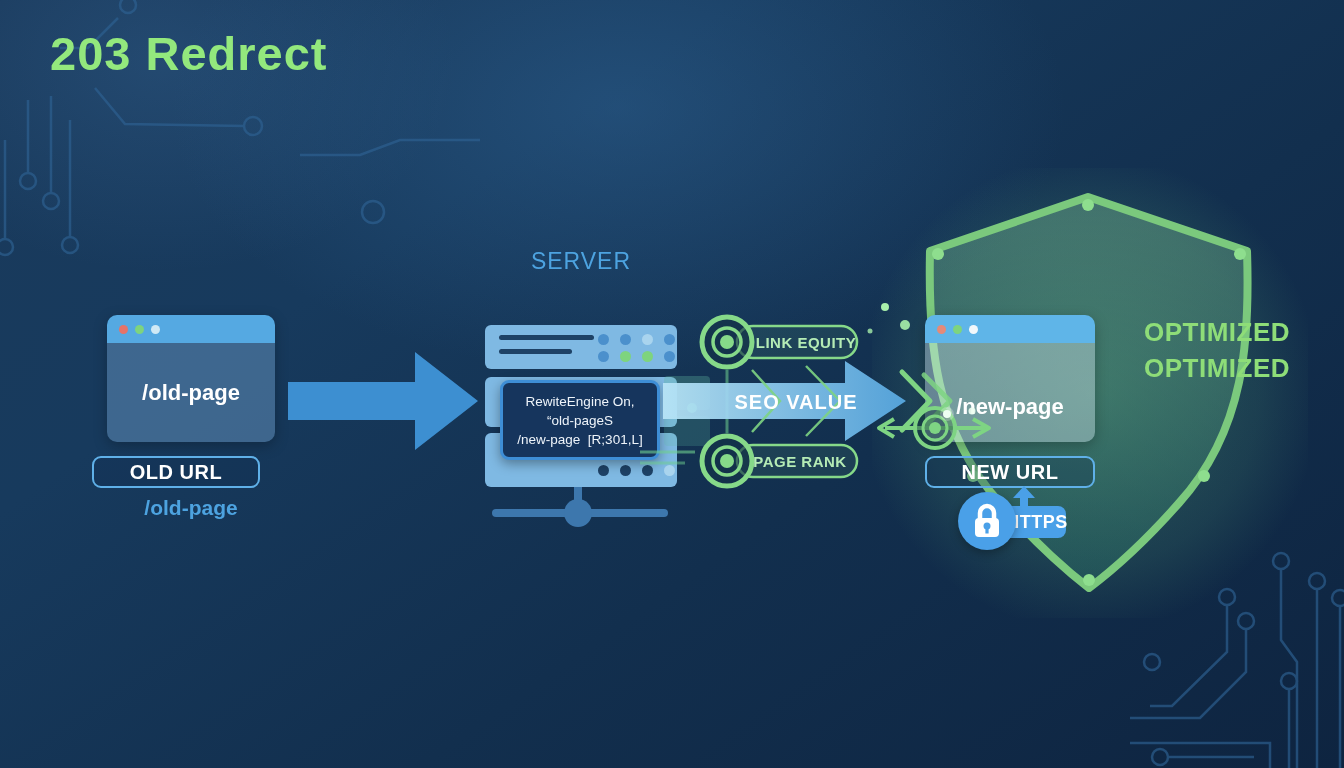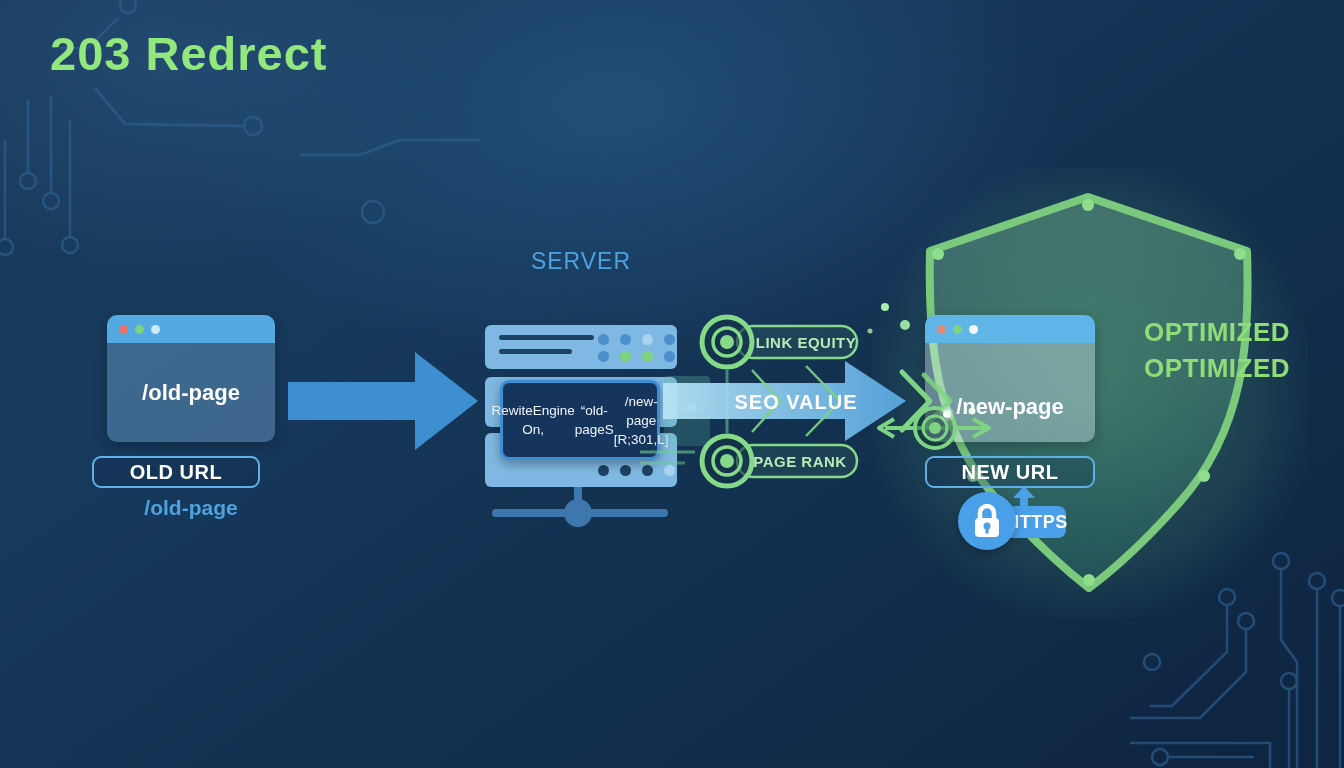--- a/index.html
+++ b/index.html
@@ -35,21 +35,21 @@
   .old-badge{left:92px;top:456px;width:168px;text-align:center;}
   .new-badge{left:925px;top:456px;width:170px;}
   .old-caption{left:107px;top:496px;width:168px;text-align:center;color:#4da3e0;font-size:21px;font-weight:600;}
 
   
   .srv-heading{left:456px;top:247px;width:250px;text-align:center;color:#4da3e0;font-weight:400;font-size:23px;letter-spacing:1px;line-height:29px;}
   .rack{left:485px;width:192px;background:#7fb9e3;border-radius:6px;}
   .rack-line{position:absolute;background:#1e4266;height:5px;border-radius:3px;}
   .rack-dot{position:absolute;width:11px;height:11px;border-radius:50%;}
   .codebox{left:500px;top:380px;width:160px;height:80px;background:#16355d;border:3px solid #3e8ed6;
-    border-radius:9px;box-sizing:border-box;display:flex;flex-direction:row;align-items:center;justify-content:center;
+    border-radius:9px;box-sizing:border-box;display:flex;flex-direction:column;align-items:center;justify-content:center;
     color:#eef4fa;font-size:13.5px;line-height:19px;font-weight:500;text-align:center;white-space:pre-wrap;
     box-shadow:0 4px 12px rgba(0,0,0,0.35);}
   .net{background:#3d77ad;}
 
   
   .https-circle{left:958px;top:492px;width:58px;height:58px;border-radius:50%;background:#4aa0e8;
     display:flex;align-items:center;justify-content:center;box-shadow:0 3px 10px rgba(0,0,0,0.3);}
   .https-rect{left:992px;top:506px;width:74px;height:32px;background:#4aa0e8;border-radius:8px;
     display:flex;align-items:center;justify-content:center;padding-left:16px;box-sizing:border-box;
     color:#fff;font-weight:700;font-size:18px;letter-spacing:0.5px;}

